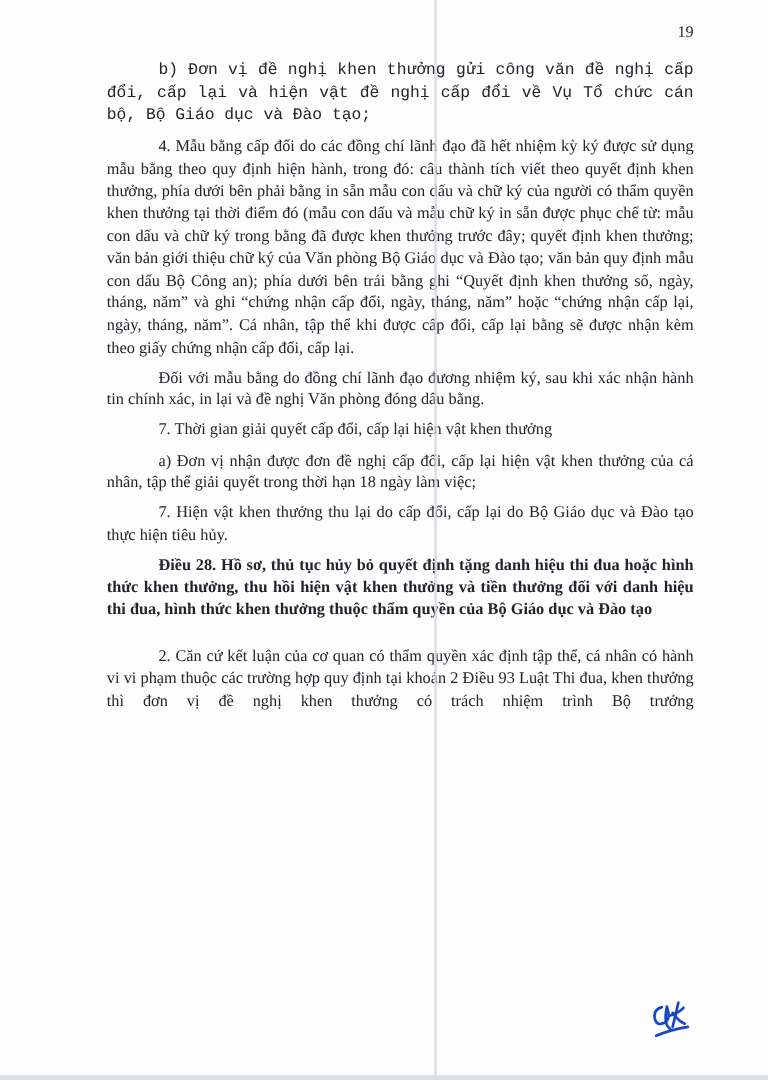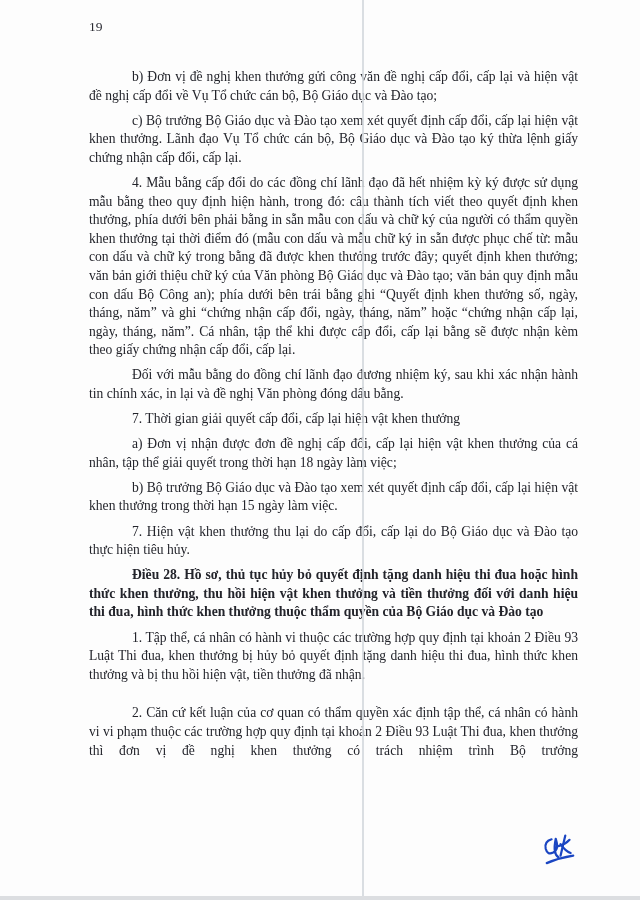--- a/index.html
+++ b/index.html
@@ -14,38 +14,38 @@
     background: #fdfdfd;
     overflow: hidden;
     font-family: "Liberation Serif", "DejaVu Serif", serif;
     color: #23242b;
   }
   .page-number {
     position: absolute;
     top: 19px;
     left: 89px;
     width: 489px;
-    text-align: left;
+    text-align: right;
     font-size: 13.5px;
     color: #2a2b33;
   }
   .content {
     position: absolute;
     top: 51px;
     left: 89px;
     width: 489px;
   }
   .content p {
     margin: 6.5px 0 0 0;
     font-size: 13.6px;
     line-height: 18.6px;
     text-align: justify;
     text-indent: 43px;
   }
-  .content p:first-child { margin-top: 17px; }
+  .content p:first-child { margin-top: 0; font-family: Liberation Mono, monospace; }
   .content p.bold { font-weight: bold; }
   .content p.cont { text-align-last: justify; margin-top: 20px; }
   .scan-vline {
     position: absolute;
     top: 0;
     left: 362px;
     width: 1.5px;
     height: 897px;
     background: #d3d8dd;
     opacity: 0.85;
@@ -68,29 +68,26 @@
 </style>
 </head>
 <body>
 
 <div class="page">
 
   <div class="page-number">19</div>
 
   <div class="content">
       <p class="">b) Đơn vị đề nghị khen thưởng gửi công văn đề nghị cấp đổi, cấp lại và hiện vật đề nghị cấp đổi về Vụ Tổ chức cán bộ, Bộ Giáo dục và Đào tạo;</p>
-      <p class="">c) Bộ trưởng Bộ Giáo dục và Đào tạo xem xét quyết định cấp đổi, cấp lại hiện vật khen thưởng. Lãnh đạo Vụ Tổ chức cán bộ, Bộ Giáo dục và Đào tạo ký thừa lệnh giấy chứng nhận cấp đổi, cấp lại.</p>
       <p class="">4. Mẫu bằng cấp đổi do các đồng chí lãnh đạo đã hết nhiệm kỳ ký được sử dụng mẫu bằng theo quy định hiện hành, trong đó: câu thành tích viết theo quyết định khen thưởng, phía dưới bên phải bằng in sẵn mẫu con dấu và chữ ký của người có thẩm quyền khen thưởng tại thời điểm đó (mẫu con dấu và mẫu chữ ký in sẵn được phục chế từ: mẫu con dấu và chữ ký trong bằng đã được khen thưởng trước đây; quyết định khen thưởng; văn bản giới thiệu chữ ký của Văn phòng Bộ Giáo dục và Đào tạo; văn bản quy định mẫu con dấu Bộ Công an); phía dưới bên trái bằng ghi “Quyết định khen thưởng số, ngày, tháng, năm” và ghi “chứng nhận cấp đổi, ngày, tháng, năm” hoặc “chứng nhận cấp lại, ngày, tháng, năm”. Cá nhân, tập thể khi được cấp đổi, cấp lại bằng sẽ được nhận kèm theo giấy chứng nhận cấp đổi, cấp lại.</p>
       <p class="">Đối với mẫu bằng do đồng chí lãnh đạo đương nhiệm ký, sau khi xác nhận hành tin chính xác, in lại và đề nghị Văn phòng đóng dấu bằng.</p>
       <p class="">7. Thời gian giải quyết cấp đổi, cấp lại hiện vật khen thưởng</p>
       <p class="">a) Đơn vị nhận được đơn đề nghị cấp đổi, cấp lại hiện vật khen thưởng của cá nhân, tập thể giải quyết trong thời hạn 18 ngày làm việc;</p>
-      <p class="">b) Bộ trưởng Bộ Giáo dục và Đào tạo xem xét quyết định cấp đổi, cấp lại hiện vật khen thưởng trong thời hạn 15 ngày làm việc.</p>
       <p class="">7. Hiện vật khen thưởng thu lại do cấp đổi, cấp lại do Bộ Giáo dục và Đào tạo thực hiện tiêu hủy.</p>
       <p class="bold ">Điều 28. Hồ sơ, thủ tục hủy bỏ quyết định tặng danh hiệu thi đua hoặc hình thức khen thưởng, thu hồi hiện vật khen thưởng và tiền thưởng đối với danh hiệu thi đua, hình thức khen thưởng thuộc thẩm quyền của Bộ Giáo dục và Đào tạo</p>
-      <p class="">1. Tập thể, cá nhân có hành vi thuộc các trường hợp quy định tại khoản 2 Điều 93 Luật Thi đua, khen thưởng bị hủy bỏ quyết định tặng danh hiệu thi đua, hình thức khen thưởng và bị thu hồi hiện vật, tiền thưởng đã nhận.</p>
       <p class="cont">2. Căn cứ kết luận của cơ quan có thẩm quyền xác định tập thể, cá nhân có hành vi vi phạm thuộc các trường hợp quy định tại khoản 2 Điều 93  Luật Thi đua, khen thưởng thì đơn vị đề nghị khen thưởng có trách nhiệm trình Bộ trưởng</p>
     </div>
 
   <svg class="signature" viewBox="0 0 40 34">
     <g fill="none" stroke-width="2.1" stroke-linecap="round" stroke-linejoin="round" stroke="#1b46c2">
       <path d="M 12 5 q -7 2 -5.5 9 q 1.5 6 7 3.5 q 5 -2.5 3.5 -9 l -1 -4 q -3 14 2.5 17.5"></path>
       <path d="M 25 1.5 l -4.5 19"></path>
       <path d="M 18.5 11.5 q 7 -2 10.5 -6"></path>
       <path d="M 20.5 9.5 q 4.5 6.5 9.5 8.5"></path>
       <path d="M 7.5 27.5 q 12 -5 25 -7"></path>

